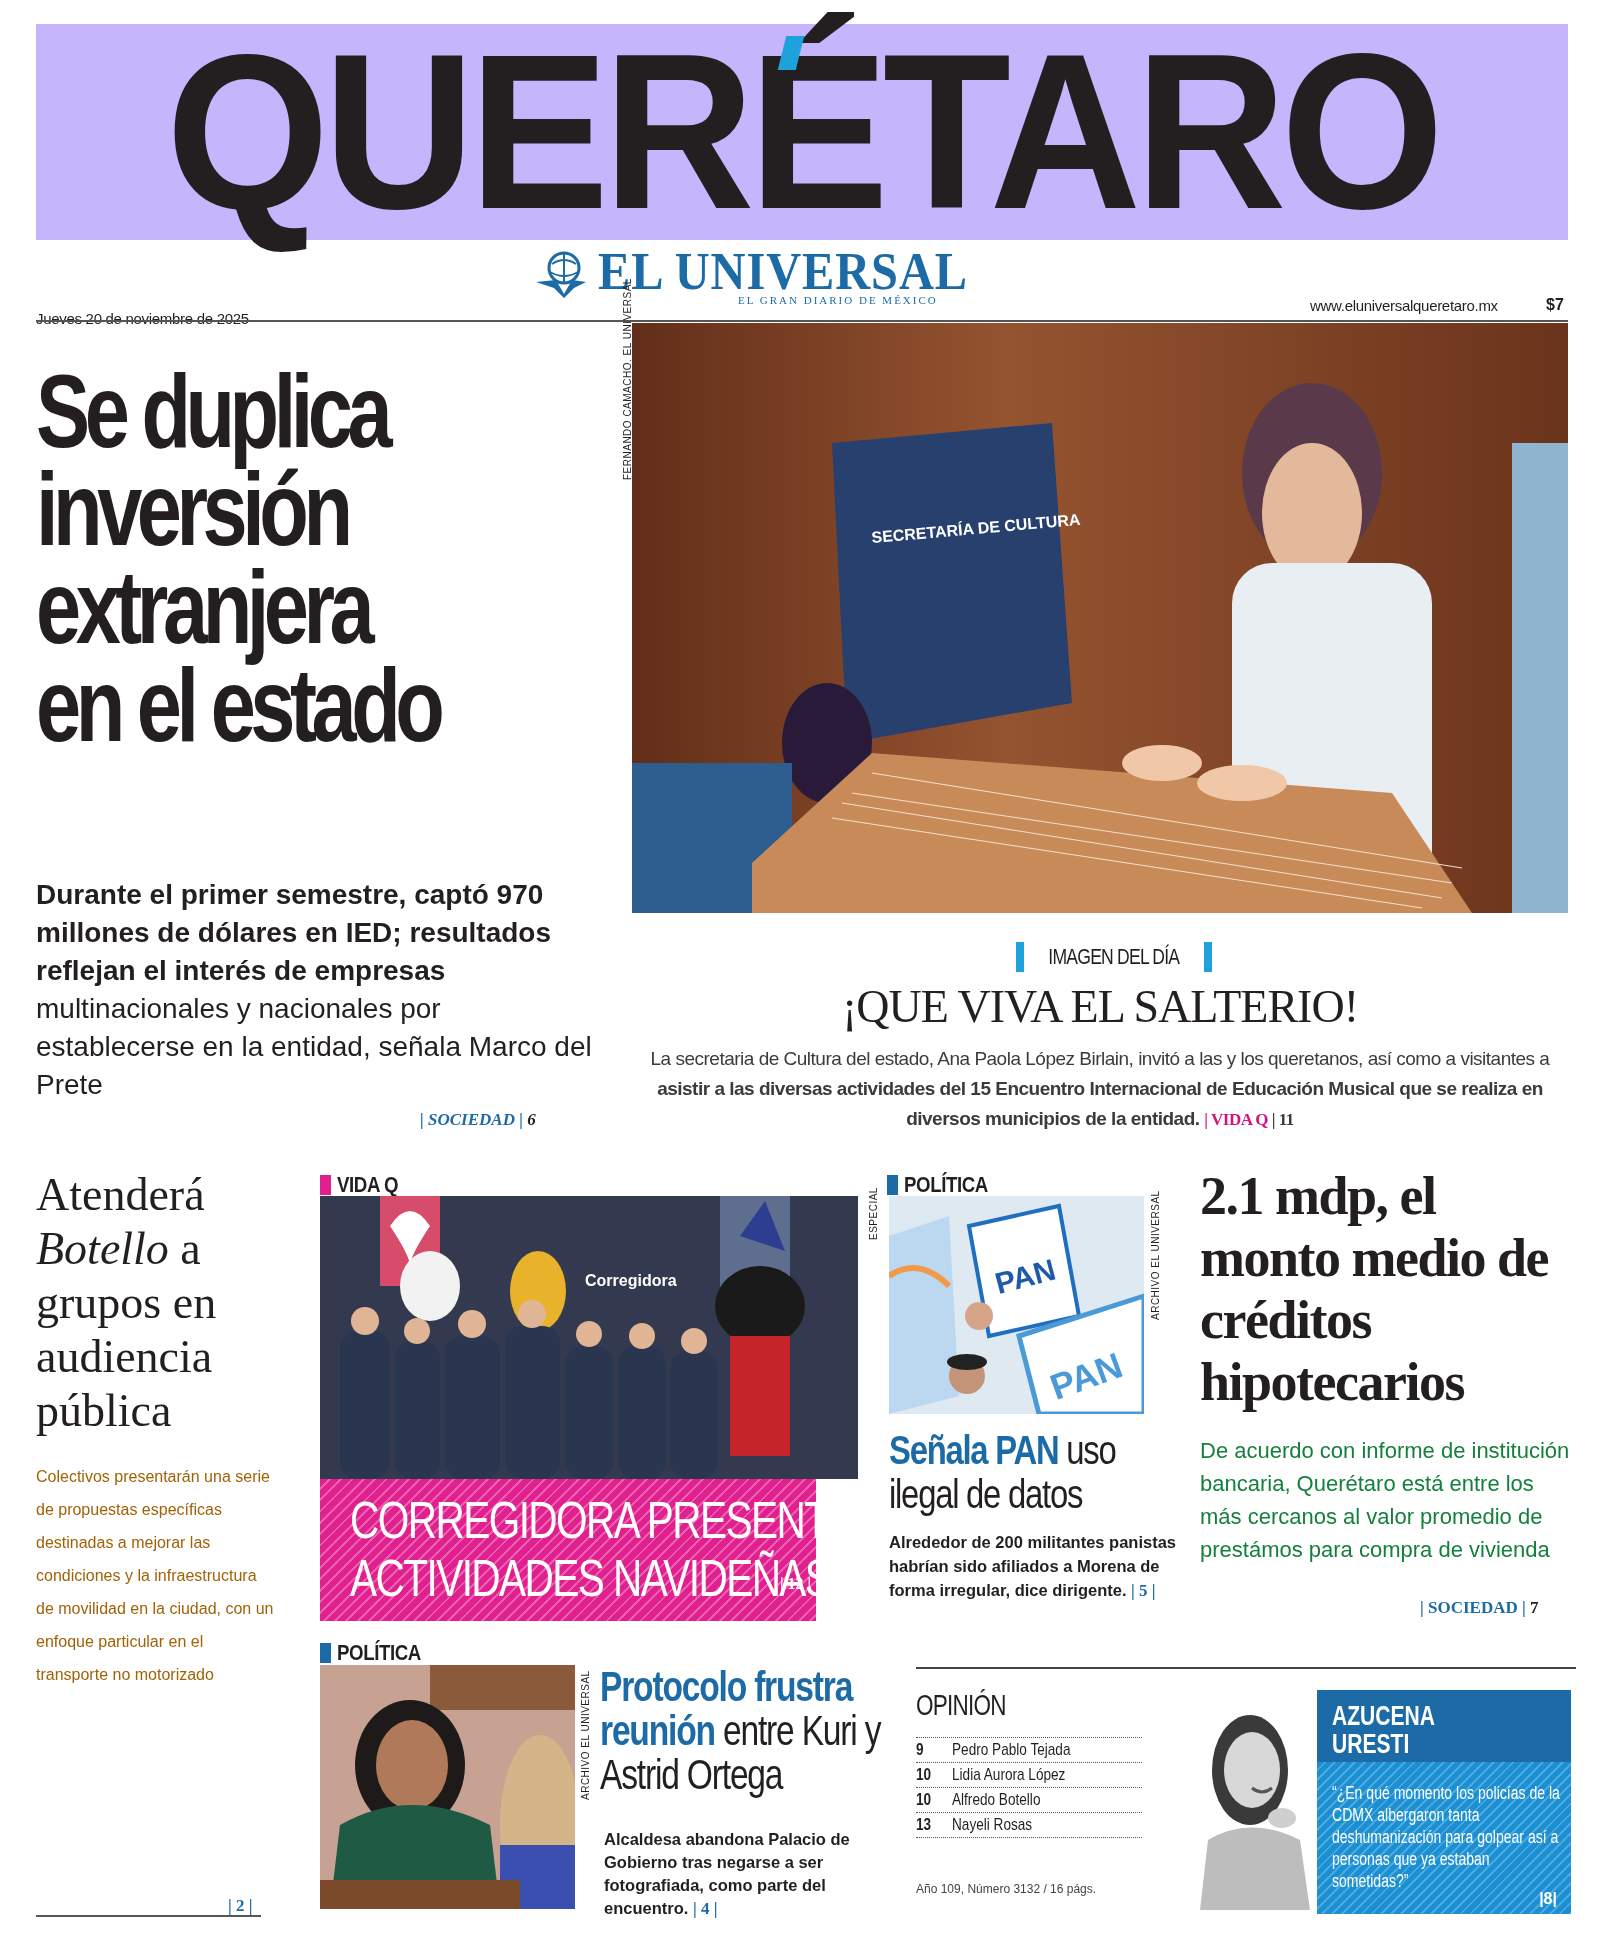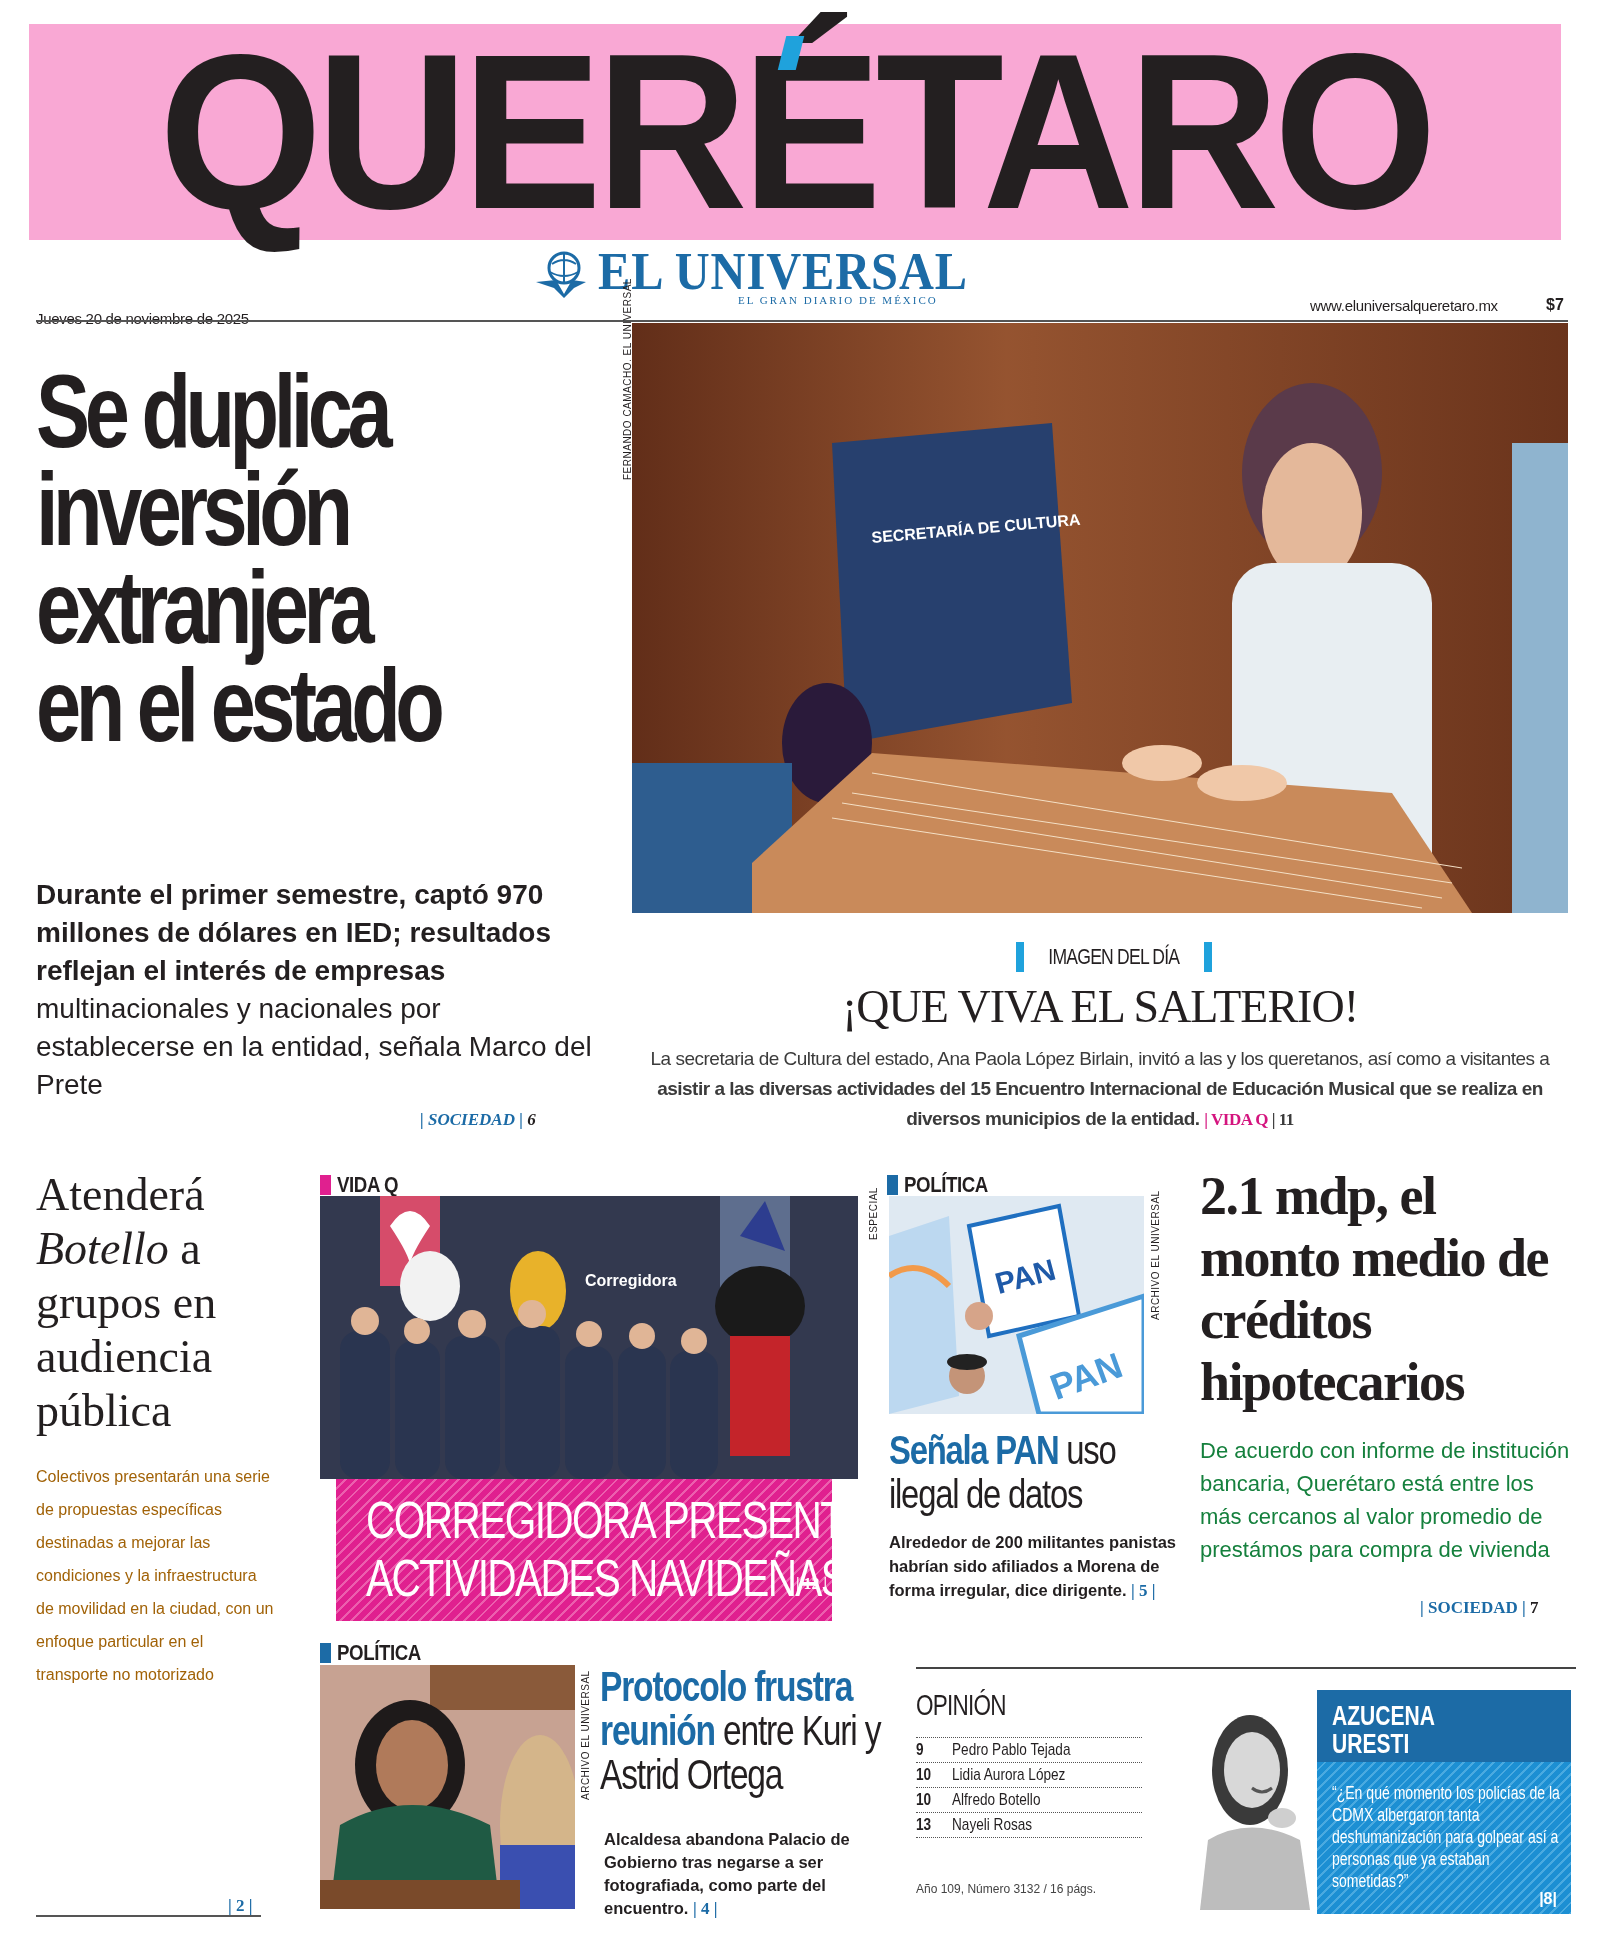--- a/index.html
+++ b/index.html
@@ -2,21 +2,21 @@
 <html><head>
 <meta charset="utf-8">
 <style>
   * { box-sizing: border-box; margin: 0; padding: 0; }
   html, body { width: 1604px; height: 1943px; background: #ffffff; overflow: hidden; }
   body { position: relative; font-family: "Liberation Sans", sans-serif; color: #231f20; }
 
   .abs { position: absolute; }
 
   
-  .masthead { left: 29px; top: 24px; width: 1532px; height: 216px; background: #f9a8d4; }
+  .masthead { left: 36px; top: 24px; width: 1532px; height: 216px; background: #c4b5fd; }
   .masthead-title {
     position: absolute; left: 0; top: 0; width: 100%; height: 100%;
     display: flex; align-items: center; justify-content: center;
     font-family: "Liberation Sans", sans-serif; font-weight: 900; font-size: 210px;
     letter-spacing: -6px; color: #231f20; transform: scaleY(1.05);
   }
   .accent-mark { position: absolute; left: 782px; top: 36px; width: 18px; height: 34px; background: #1fa2dc; transform: skewX(-14deg); }
 
   
   .logo-wrap { left: 528px; top: 248px; width: 540px; height: 60px; }
@@ -69,21 +69,21 @@
 
   
   .section-label { display: flex; align-items: center; gap: 6px; font-weight: 700; font-size: 22px; letter-spacing: -0.5px; }
   .section-label .sq { width: 11px; height: 20px; }
   .section-label .txt { transform: scaleX(0.85); transform-origin: left; }
 
   
   .vidaq-label { left: 320px; top: 1172px; }
   .corr-photo { left: 320px; top: 1196px; width: 538px; height: 283px; overflow: hidden; background: linear-gradient(180deg, #3b4358 0%, #2b3248 60%, #1e2333 100%); }
   .corr-banner {
-    left: 336px; top: 1479px; width: 496px; height: 142px;
+    left: 320px; top: 1479px; width: 496px; height: 142px;
     background: repeating-linear-gradient(135deg, #e0208f 0px, #e0208f 6px, #ec5fae 6px, #ec5fae 8px);
   }
   .corr-title { position: absolute; left: 30px; top: 12px; font-size: 52px; line-height: 58px; color: #fff; letter-spacing: -2px; transform: scaleX(0.78); transform-origin: left top; width: 660px; }
   .corr-ref { position: absolute; left: 460px; top: 96px; font-family: "Liberation Serif", serif; color: #fff; font-weight: 700; font-size: 16px; }
   .credit-especial { left: 868px; top: 1200px; }
 
   
   .pan-label { left: 887px; top: 1172px; }
   .pan-photo { left: 889px; top: 1196px; width: 255px; height: 218px; overflow: hidden;
     background: radial-gradient(circle at 40% 40%, #ffffff 0%, #cfe4f5 30%, #6aaee0 60%, #2d7fc4 100%); }

